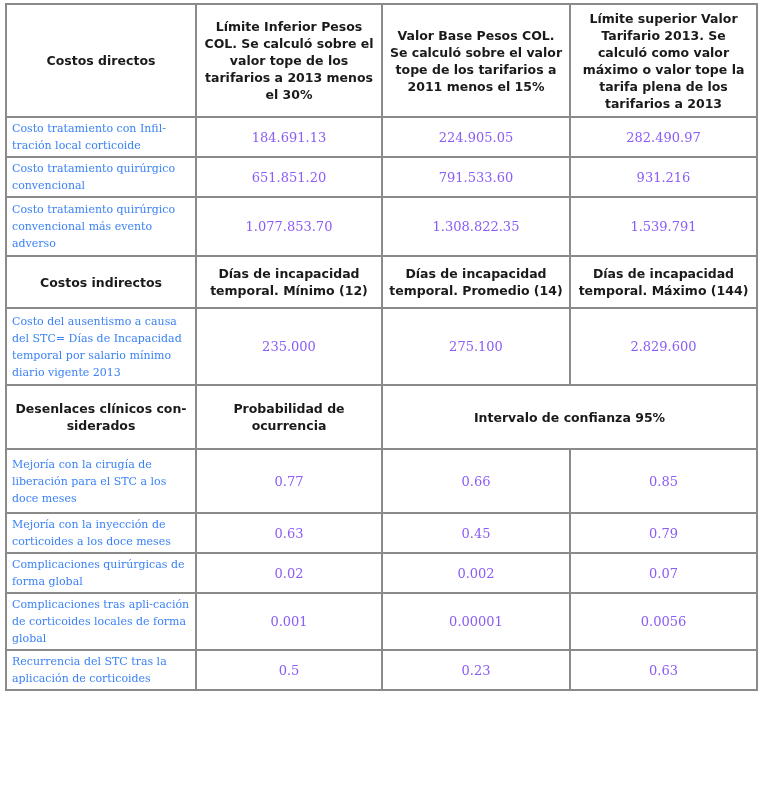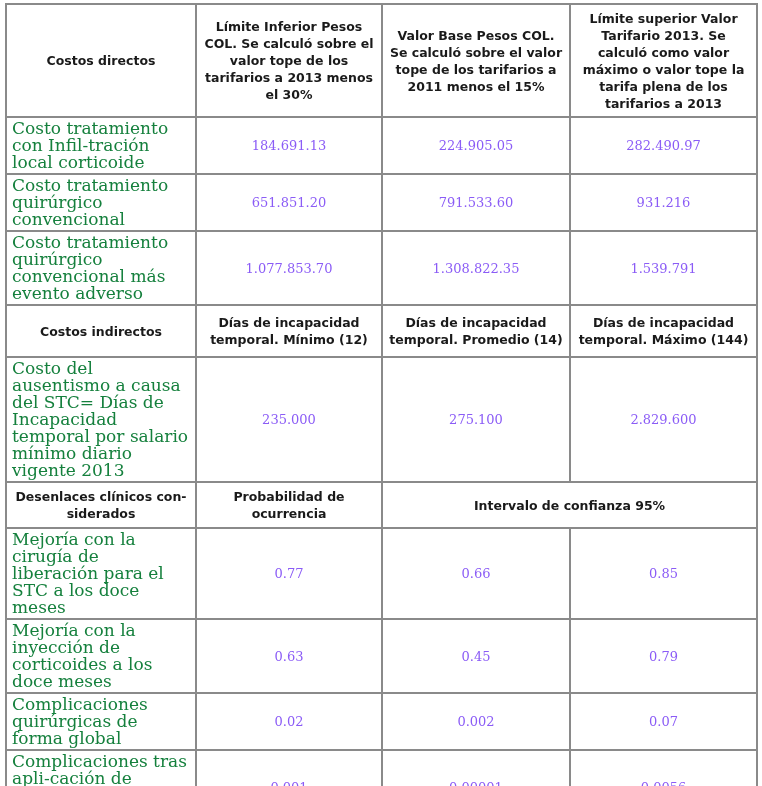--- a/index.html
+++ b/index.html
@@ -8,21 +8,21 @@
     position: absolute; left: 5px; top: 3px;
     width: 751px; border-collapse: collapse; table-layout: fixed;
     font-family: "DejaVu Serif", "Liberation Serif", serif;
     color: #2a2a2a;
   }
   table.main td, table.main th {
     border: 2px solid #8a8a8a;
     padding: 2px 5px;
     vertical-align: middle;
   }
-  .label { text-align: left; font-size: 17px; line-height: 17px; color: #15803d; }
+  .label { text-align: left; font-size: 11px; line-height: 17px; color: #3b82f6; }
   .val { text-align: center; font-size: 13px; color: #8b5cf6; margin-top: 45px; }
   .hdr {
     font-family: "DejaVu Sans", "Liberation Sans", sans-serif;
     font-weight: bold; font-size: 12.5px; line-height: 17px;
     text-align: center; color: #1a1a1a;
   }
 </style>
 </head>
 <body>
 
@@ -66,21 +66,21 @@
     <td class="hdr">Días de incapacidad temporal. Promedio (14)</td>
     <td class="hdr">Días de incapacidad temporal. Máximo (144)</td>
   </tr>
   <tr style="height:77px">
     <td class="label">Costo del ausentismo a causa del STC= Días de Incapacidad temporal por salario mínimo diario vigente 2013</td>
     <td class="val">235.000</td>
     <td class="val">275.100</td>
     <td class="val">2.829.600</td>
   </tr>
 
-  <tr style="height:46px">
+  <tr style="height:64px">
     <td class="hdr">Desenlaces clínicos con-siderados</td>
     <td class="hdr">Probabilidad de ocurrencia</td>
     <td class="hdr" colspan="2">Intervalo de confianza 95%</td>
   </tr>
   <tr style="height:64px">
     <td class="label">Mejoría con la cirugía de liberación para el STC a los doce meses</td>
     <td class="val">0.77</td>
     <td class="val">0.66</td>
     <td class="val">0.85</td>
   </tr>

